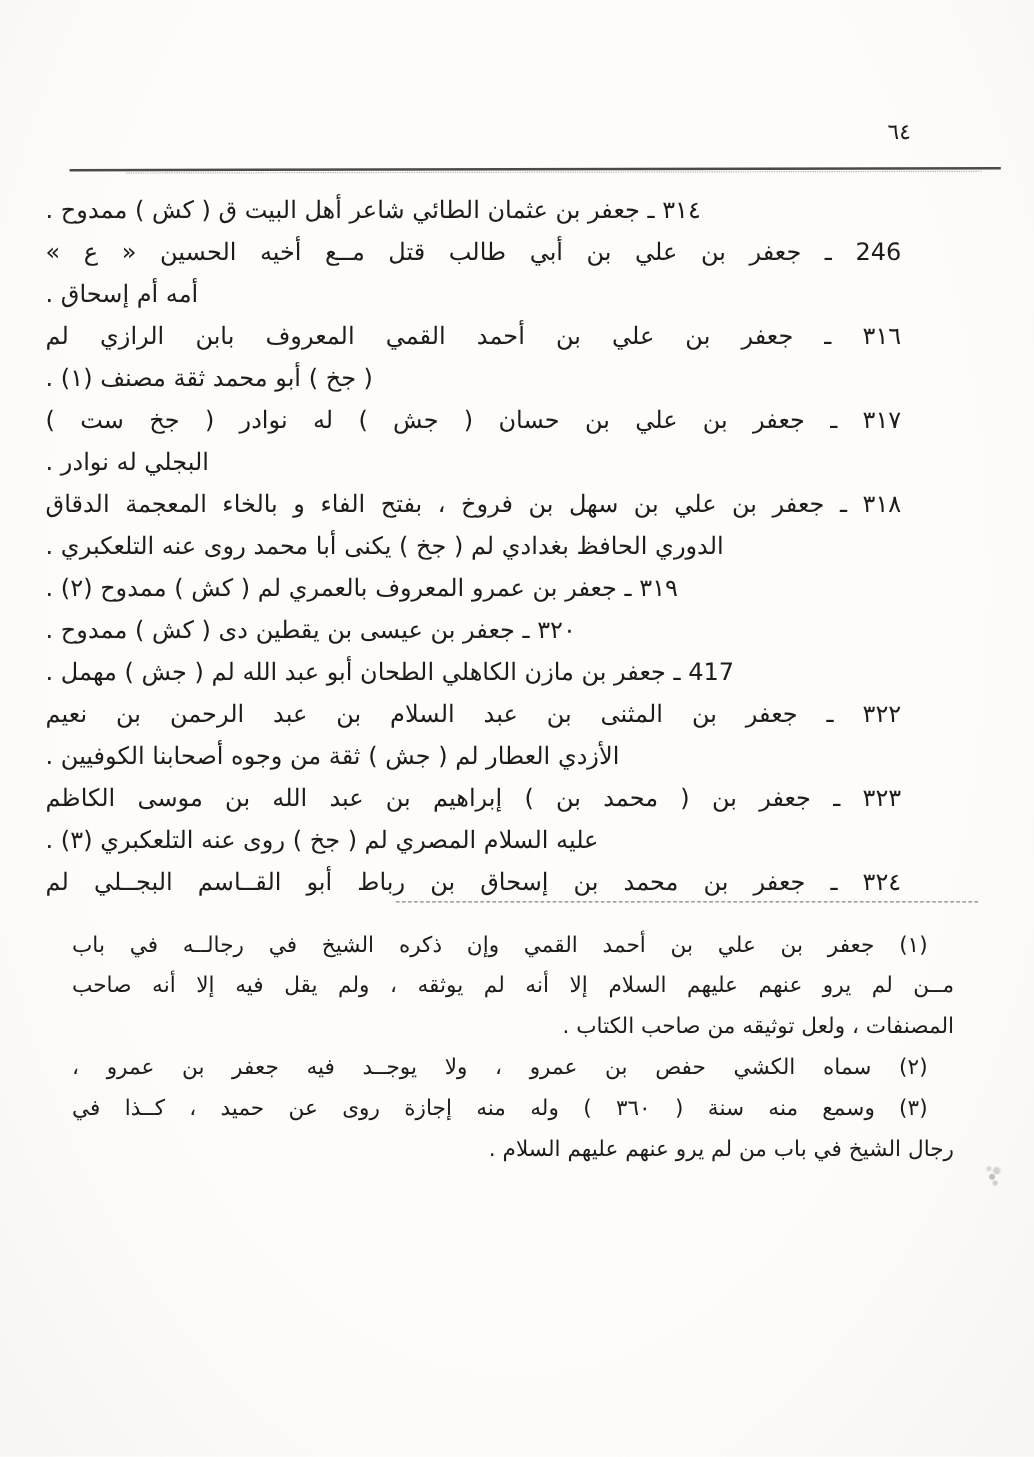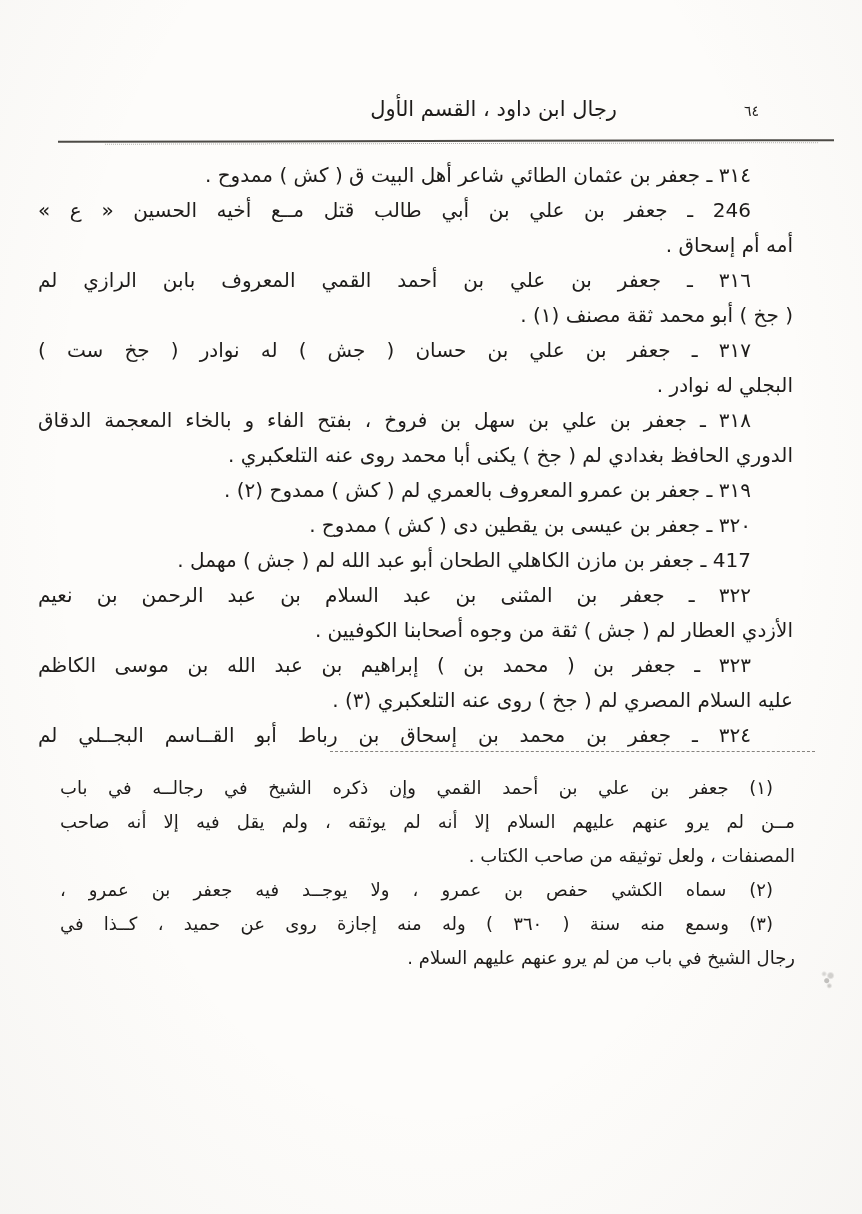--- a/index.html
+++ b/index.html
@@ -22,42 +22,42 @@
   
   .header { position: absolute; top: 94px; left: 0; right: 0; height: 34px; }
   .page-title {
     position: absolute; top: 0; right: 245px;
     font-size: 21px; line-height: 30px;
     letter-spacing: 0.5px;
     white-space: nowrap;
   }
   .page-number {
     position: absolute; top: 3px; right: 103px;
-    font-size: 14px; line-height: 28px;
+    font-size: 18px; line-height: 28px;
   }
   .header-rule {
     position: absolute; top: 140px; left: 58px; right: 28px;
     height: 0;
     border-top: 2px solid rgba(45,42,38,0.85);
     transform: rotate(-0.12deg);
   }
   .header-rule::after {
     content: "";
     position: absolute; left: 6%; right: 2%; top: 1px;
     border-top: 1px dotted rgba(45,42,38,0.35);
   }
 
   
   .main-block {
     position: absolute; top: 158px; right: 69px; left: 38px;
   }
   .main-block .line {
     height: 35px; line-height: 35px;
     font-size: 20px;
-    text-align: right;
+    text-align: left;
     white-space: nowrap;
   }
   .line.full {
     white-space: normal;
     text-align: justify;
     text-align-last: justify;
     height: 35px; overflow: hidden;
   }
   .main-block .line.indent { padding-right: 42px; }
 
@@ -97,21 +97,20 @@
       radial-gradient(circle at 55% 70%, rgba(90,88,84,0.28) 0 1px, rgba(0,0,0,0) 3px);
     filter: blur(0.4px);
   }
 </style>
 </head>
 <body>
 
 <div class="page">
 
   <div class="header">
-    <div class="page-title">رجال ابن داود ، القسم الأول</div>
     <div class="page-number">٦٤</div>
   </div>
   <div class="header-rule"></div>
 
   <div class="main-block">
     <div class="line indent">٣١٤ ـ جعفر بن عثمان الطائي شاعر أهل البيت ق ( كش ) ممدوح .</div>
     <div class="line indent full">246 ـ جعفر بن علي بن أبي طالب قتل مــع أخيه الحسين « ع »</div>
     <div class="line">أمه أم إسحاق .</div>
     <div class="line indent full">٣١٦ ـ جعفر بن علي بن أحمد القمي المعروف بابن الرازي لم</div>
     <div class="line">( جخ ) أبو محمد ثقة مصنف (١) .</div>

